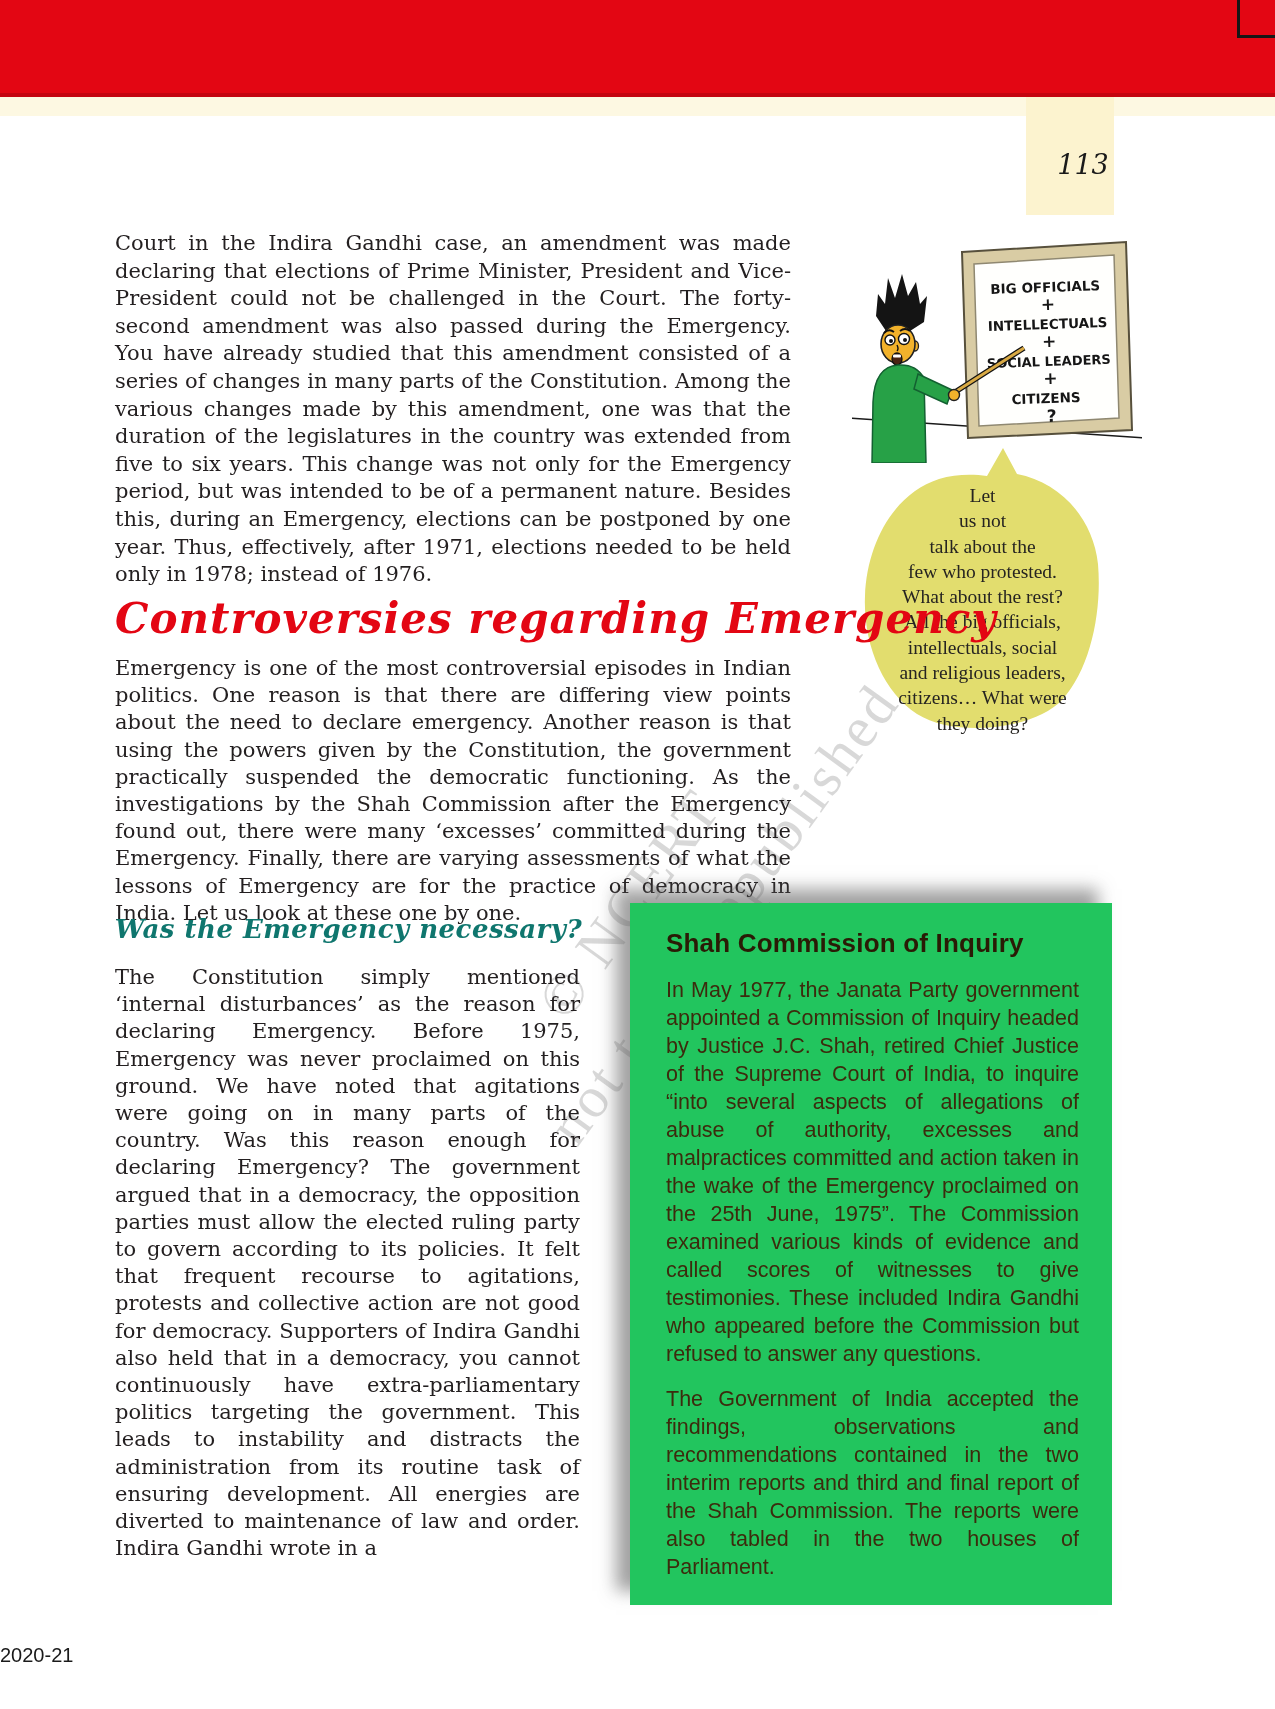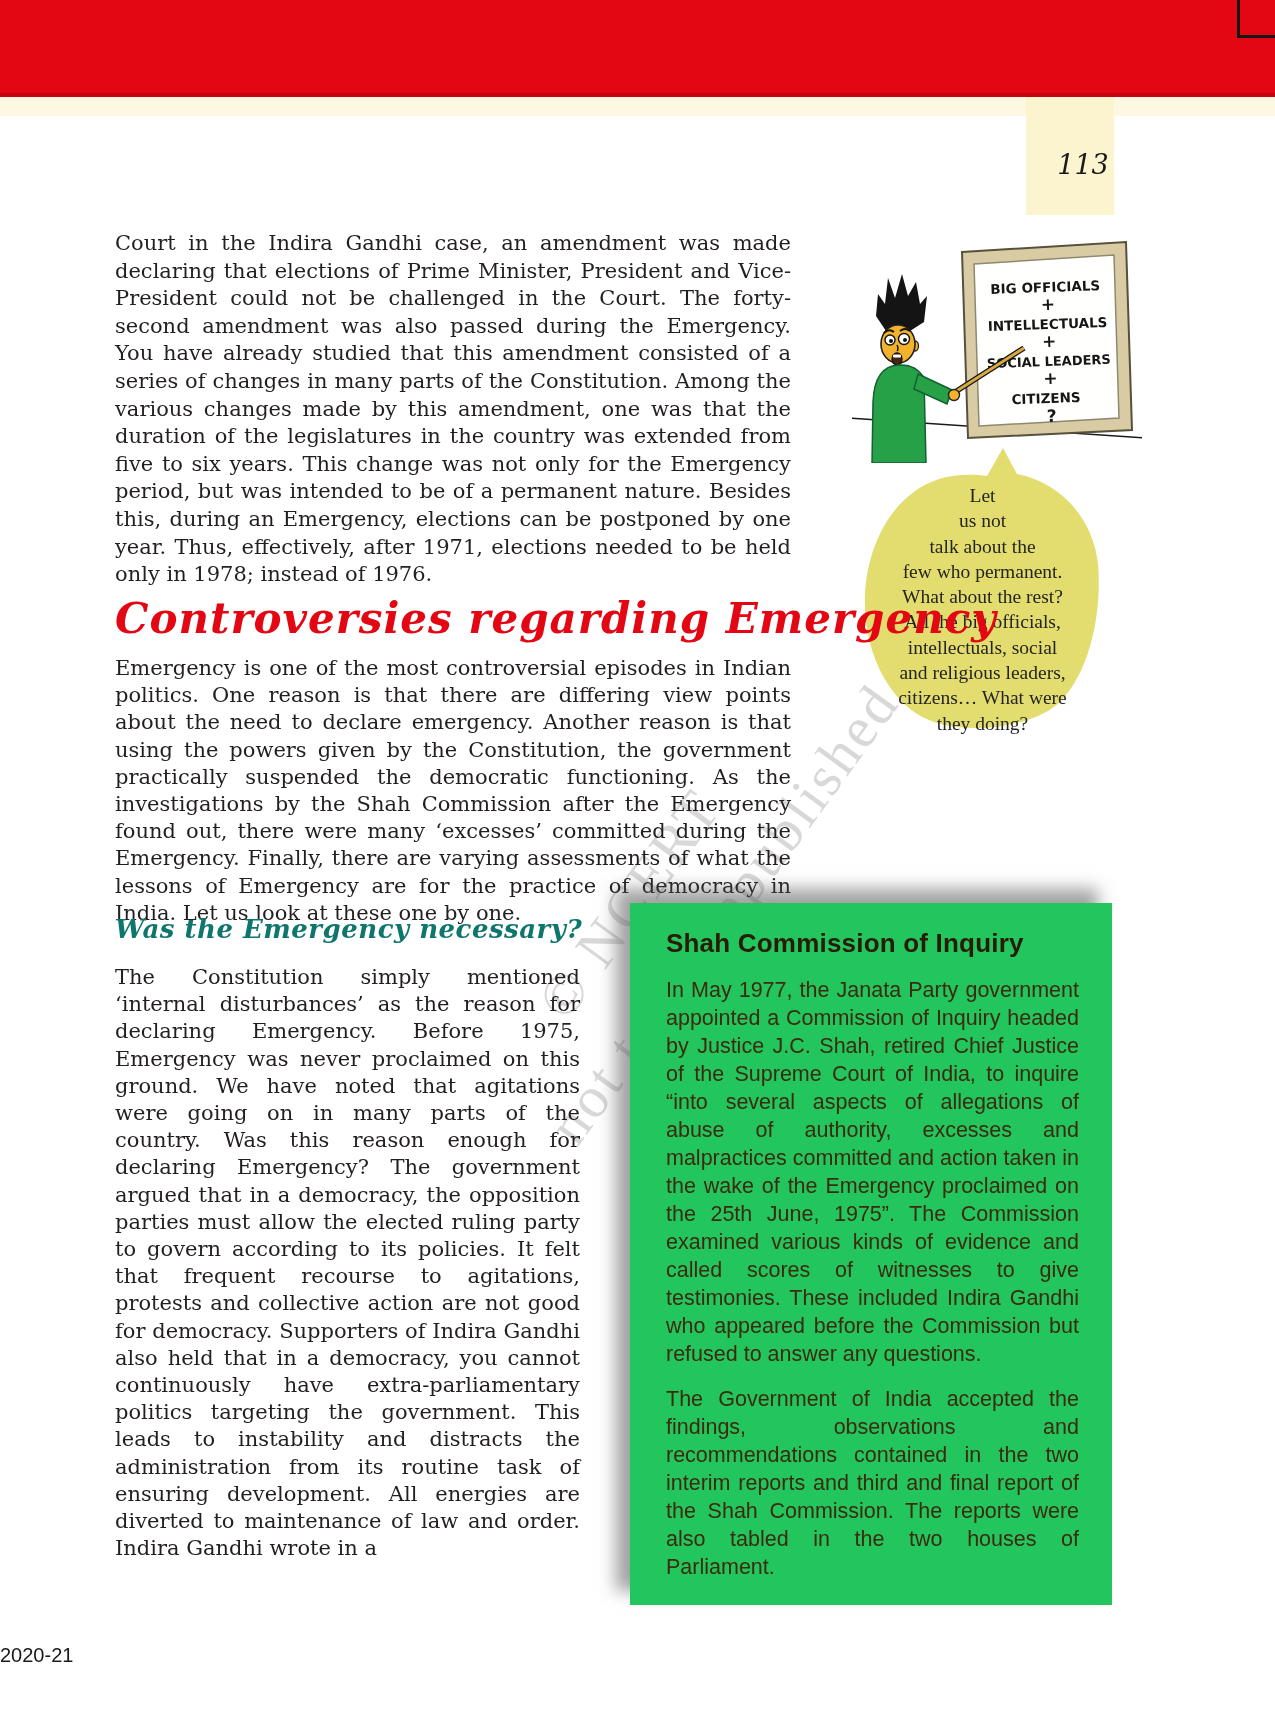--- a/index.html
+++ b/index.html
@@ -114,21 +114,21 @@
   </div>
 
   <div class="bubble">
     <svg width="255" height="292" viewBox="0 0 255 292">
       <path d="M132,30 L148,2 L162,28 C205,36 238,72 243,118 C247,165 236,222 207,254 C178,284 100,292 62,268 C28,246 8,198 10,150 C12,98 38,48 84,33 C100,28 118,28 132,30 Z" fill="#e2dd6e"></path>
     </svg>
     <div class="bubble-text">
       <div>Let</div>
       <div>us not</div>
       <div>talk about the</div>
-      <div>few who permanent.</div>
+      <div>few who protested.</div>
       <div>What about the rest?</div>
       <div>All the big officials,</div>
       <div>intellectuals, social</div>
       <div>and religious leaders,</div>
       <div>citizens… What were</div>
       <div>they doing?</div>
     </div>
   </div>
 
   <div class="section-heading">Controversies regarding Emergency</div>

